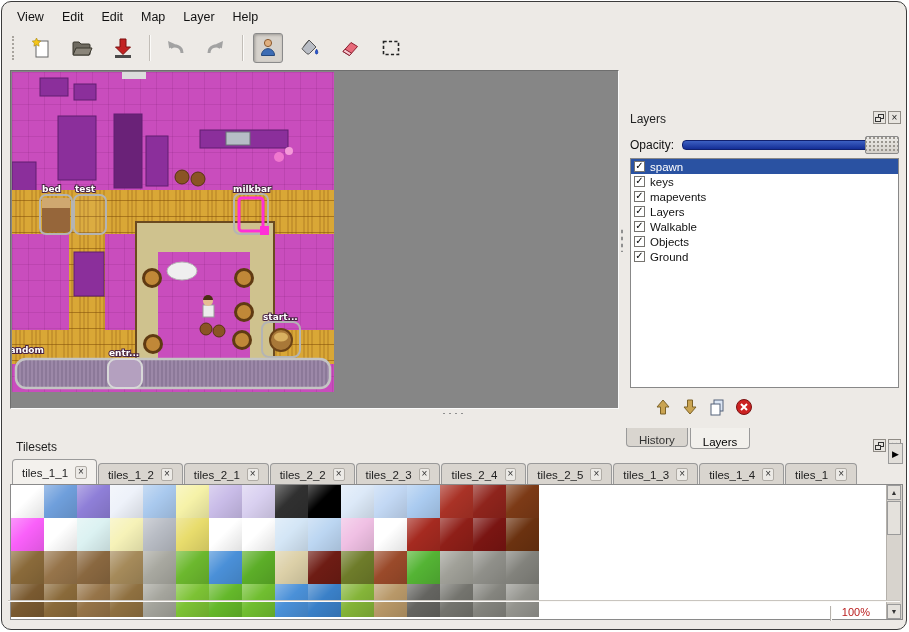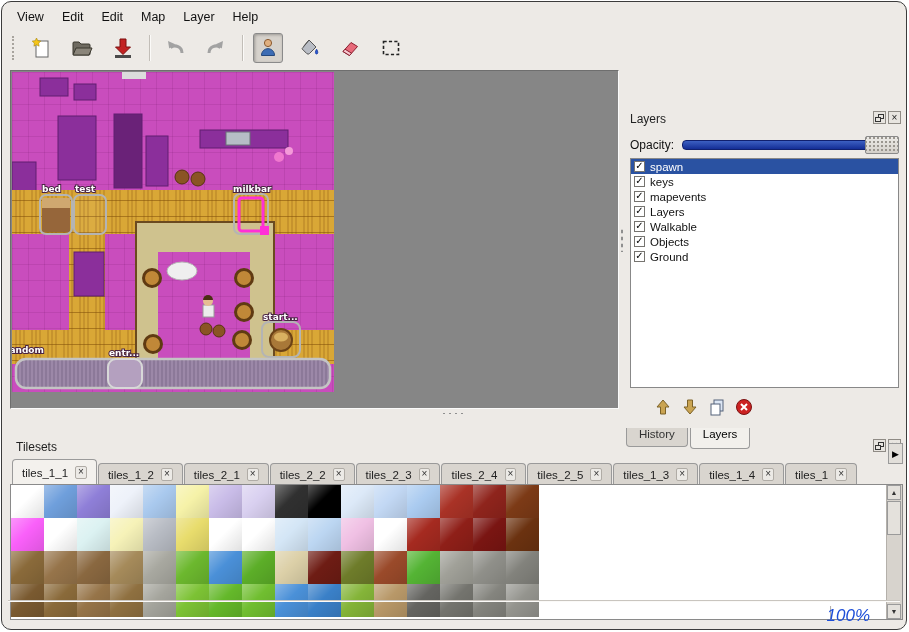--- a/index.html
+++ b/index.html
@@ -68,21 +68,21 @@
   .layer-row.selected { background:#2a52a2; color:#fff; }
   .chk { width:11px; height:11px; background:#fff; border:1px solid #767470; box-sizing:border-box;
          margin:0 5px 0 3px; display:flex; align-items:center; justify-content:center; }
   .chk .mark { font-size:10px; line-height:10px; color:#000; margin-top:-1px; }
 
   .layer-btns { position:absolute; left:6px; right:4px; top:282px; height:30px;
                 display:flex; align-items:center; gap:5px; padding-left:22px; box-sizing:border-box; }
   .lb { width:22px; height:22px; display:flex; align-items:center; justify-content:center; }
 
   .dock-tabs { position:absolute; left:2px; bottom:0; height:21px; display:flex; }
-  .dtab { padding:0 12px; display:flex; align-items:flex-start; font-size:11.5px;
+  .dtab { padding:0 12px; display:flex; align-items:flex-end; font-size:11.5px;
           border:1px solid #9a9a9a; border-top:none; border-radius:0 0 4px 4px;
           background:#d9d5cf; margin-right:2px; height:18px; color:#333; }
   .dtab.active { background:#f2f0ec; height:20px; color:#000; }
 
   
   .hsplitter { position:absolute; left:8px; right:8px; top:408px; height:7px;
                display:flex; align-items:center; justify-content:center; }
   .hsplitter .dots { width:26px; height:5px;
       background-image:radial-gradient(#8f8f8f 1.1px, transparent 1.3px);
       background-size:6px 5px; }
@@ -114,21 +114,21 @@
           justify-content:center; font-size:7px; color:#333; }
   .sbtn.up { top:0; } .sbtn.down { bottom:0; }
   .sthumb { position:absolute; left:0; top:16px; width:14px; height:34px; background:#e4e1dc;
             border:1px solid #9a9a9a; box-sizing:border-box; }
 
   
   .statusbar { position:absolute; left:6px; right:6px; bottom:2px; height:26px;
                border-top:1px solid #c9c5bf; box-shadow:0 1px 0 #fbfaf8 inset; }
   .status-sep { position:absolute; right:68px; top:5px; height:15px;
                 border-left:1px solid #b6b2ac; border-right:1px solid #fbfaf8; }
-  .zoom { position:absolute; right:30px; top:5px; font-size:17px; color:#1d4ed8;font-style:italic; }
+  .zoom { position:absolute; right:30px; top:5px; font-size:11px; color:#b91c1c; }
 
   svg text { user-select:none; }
 </style>
 </head>
 <body>
 
 <div class="window">
 
   <div class="menubar">
     <span class="menu-item">View</span>

